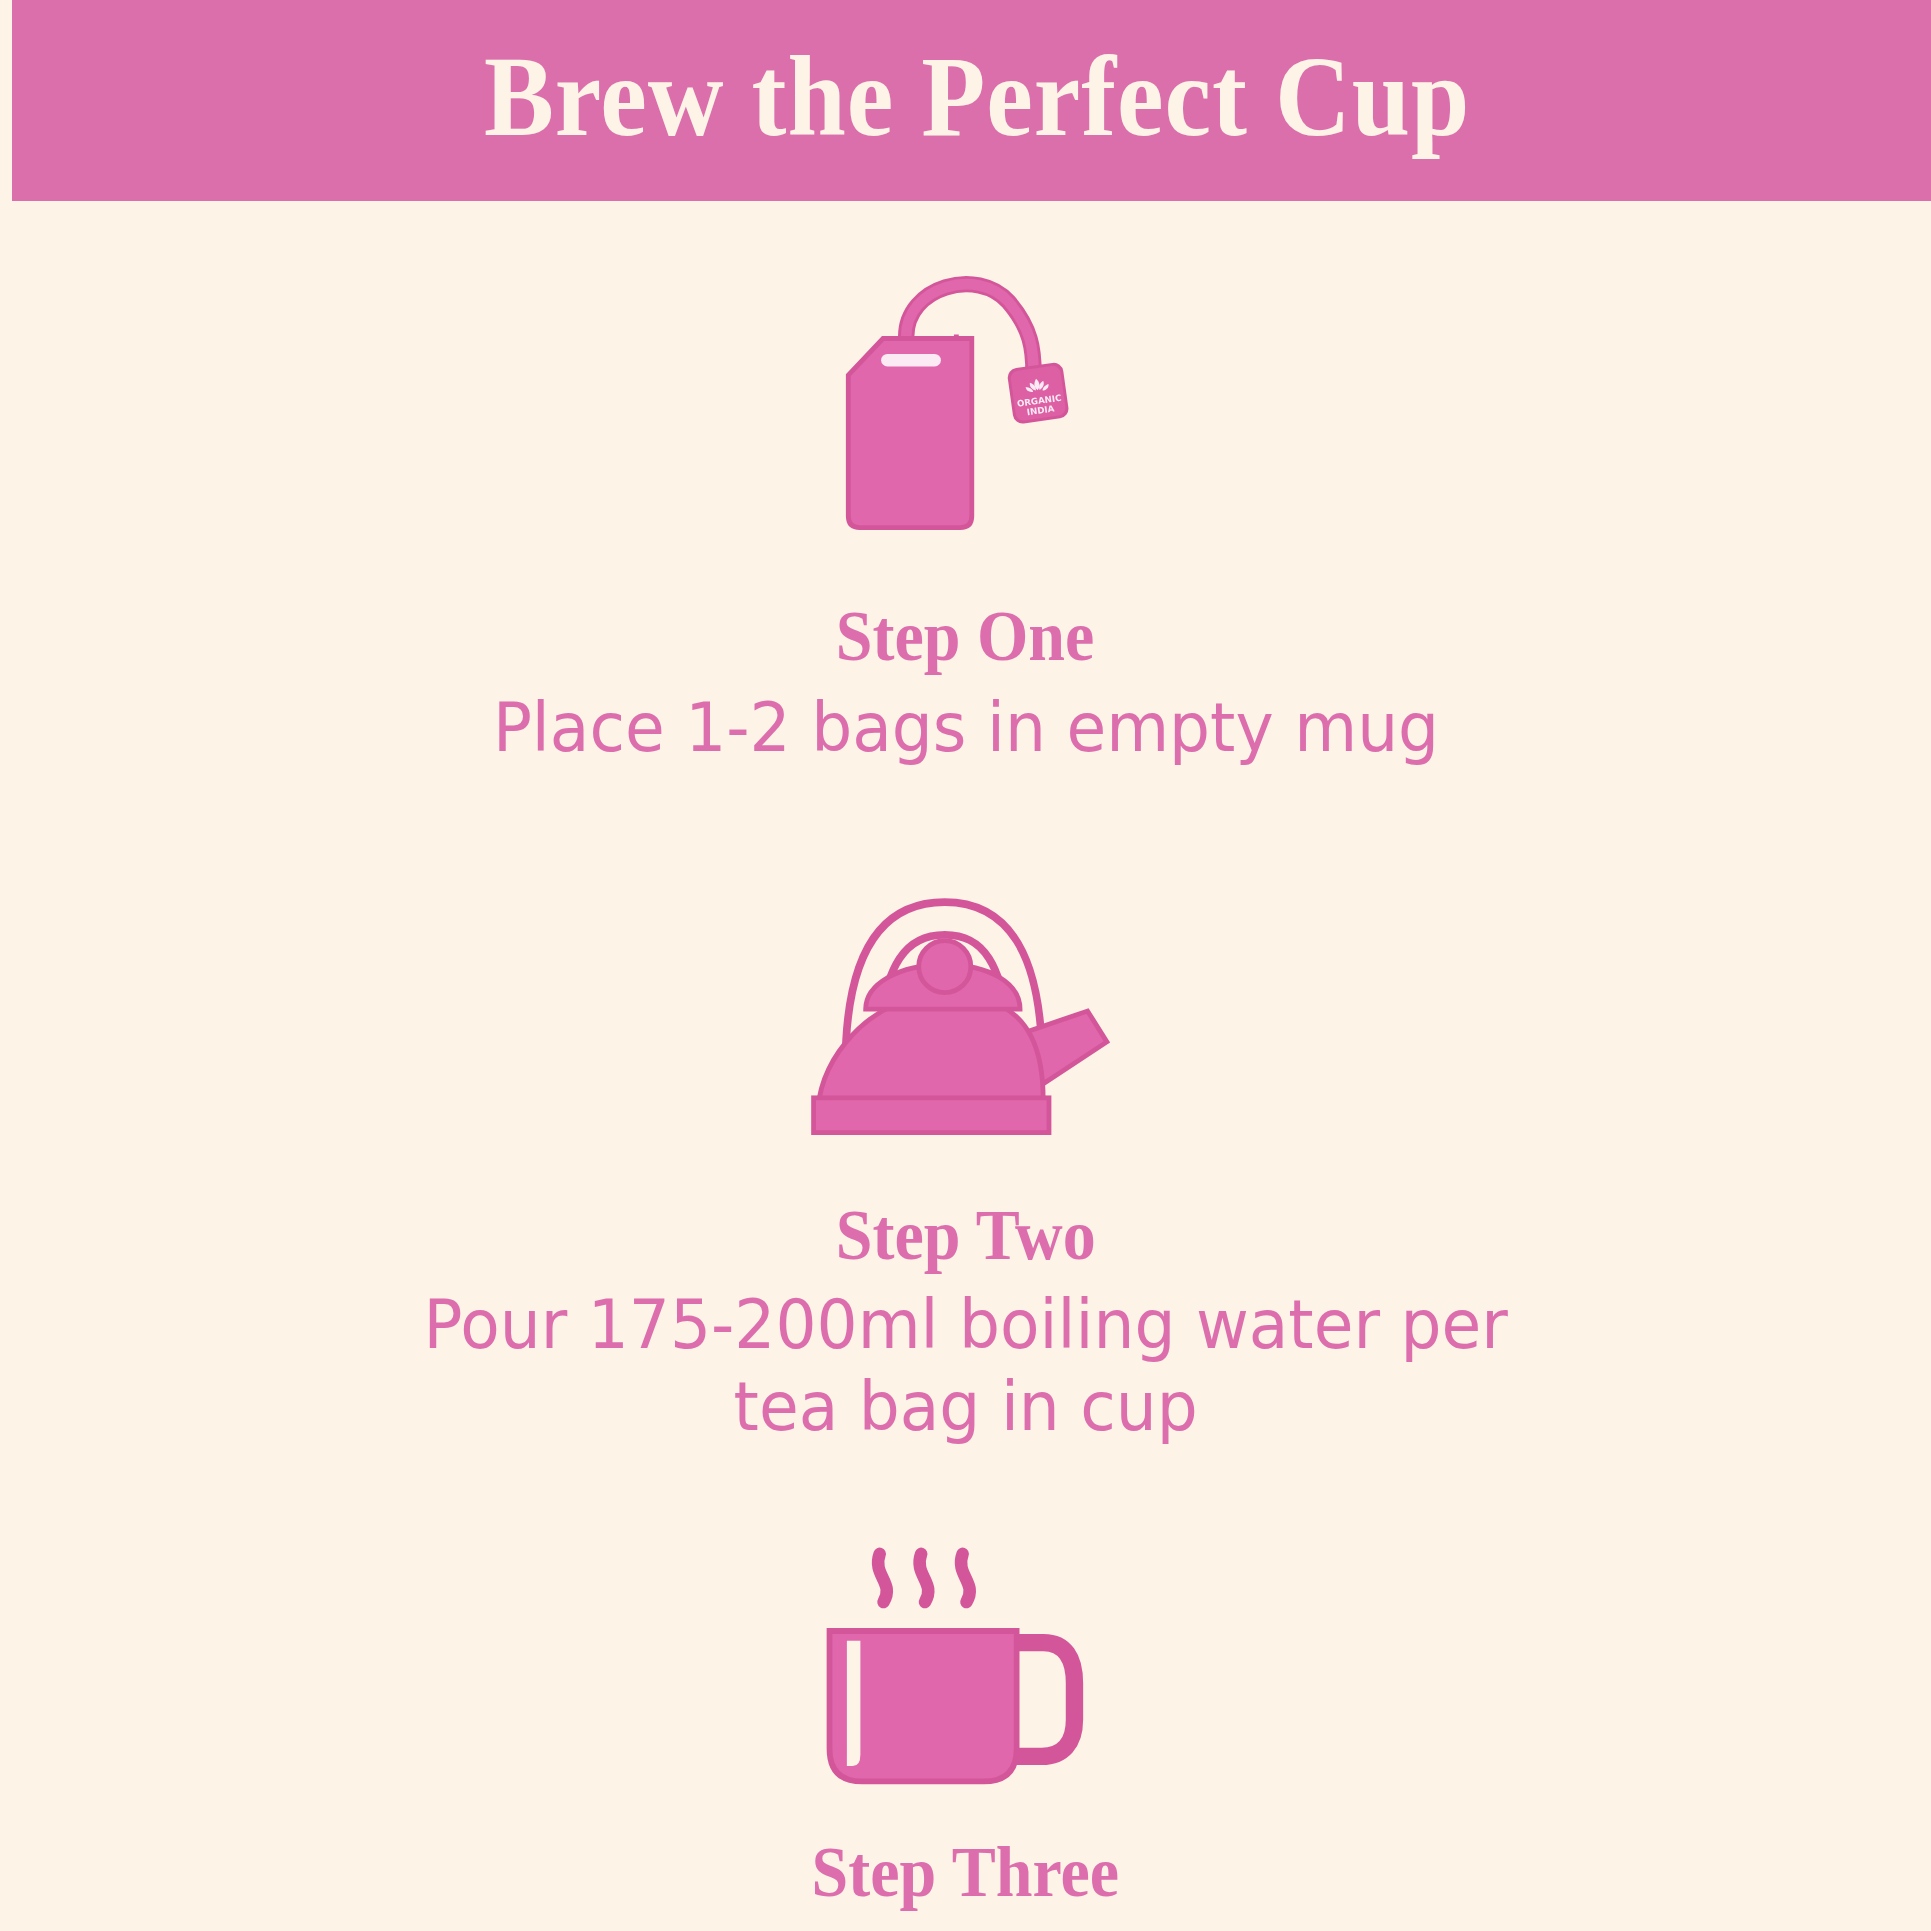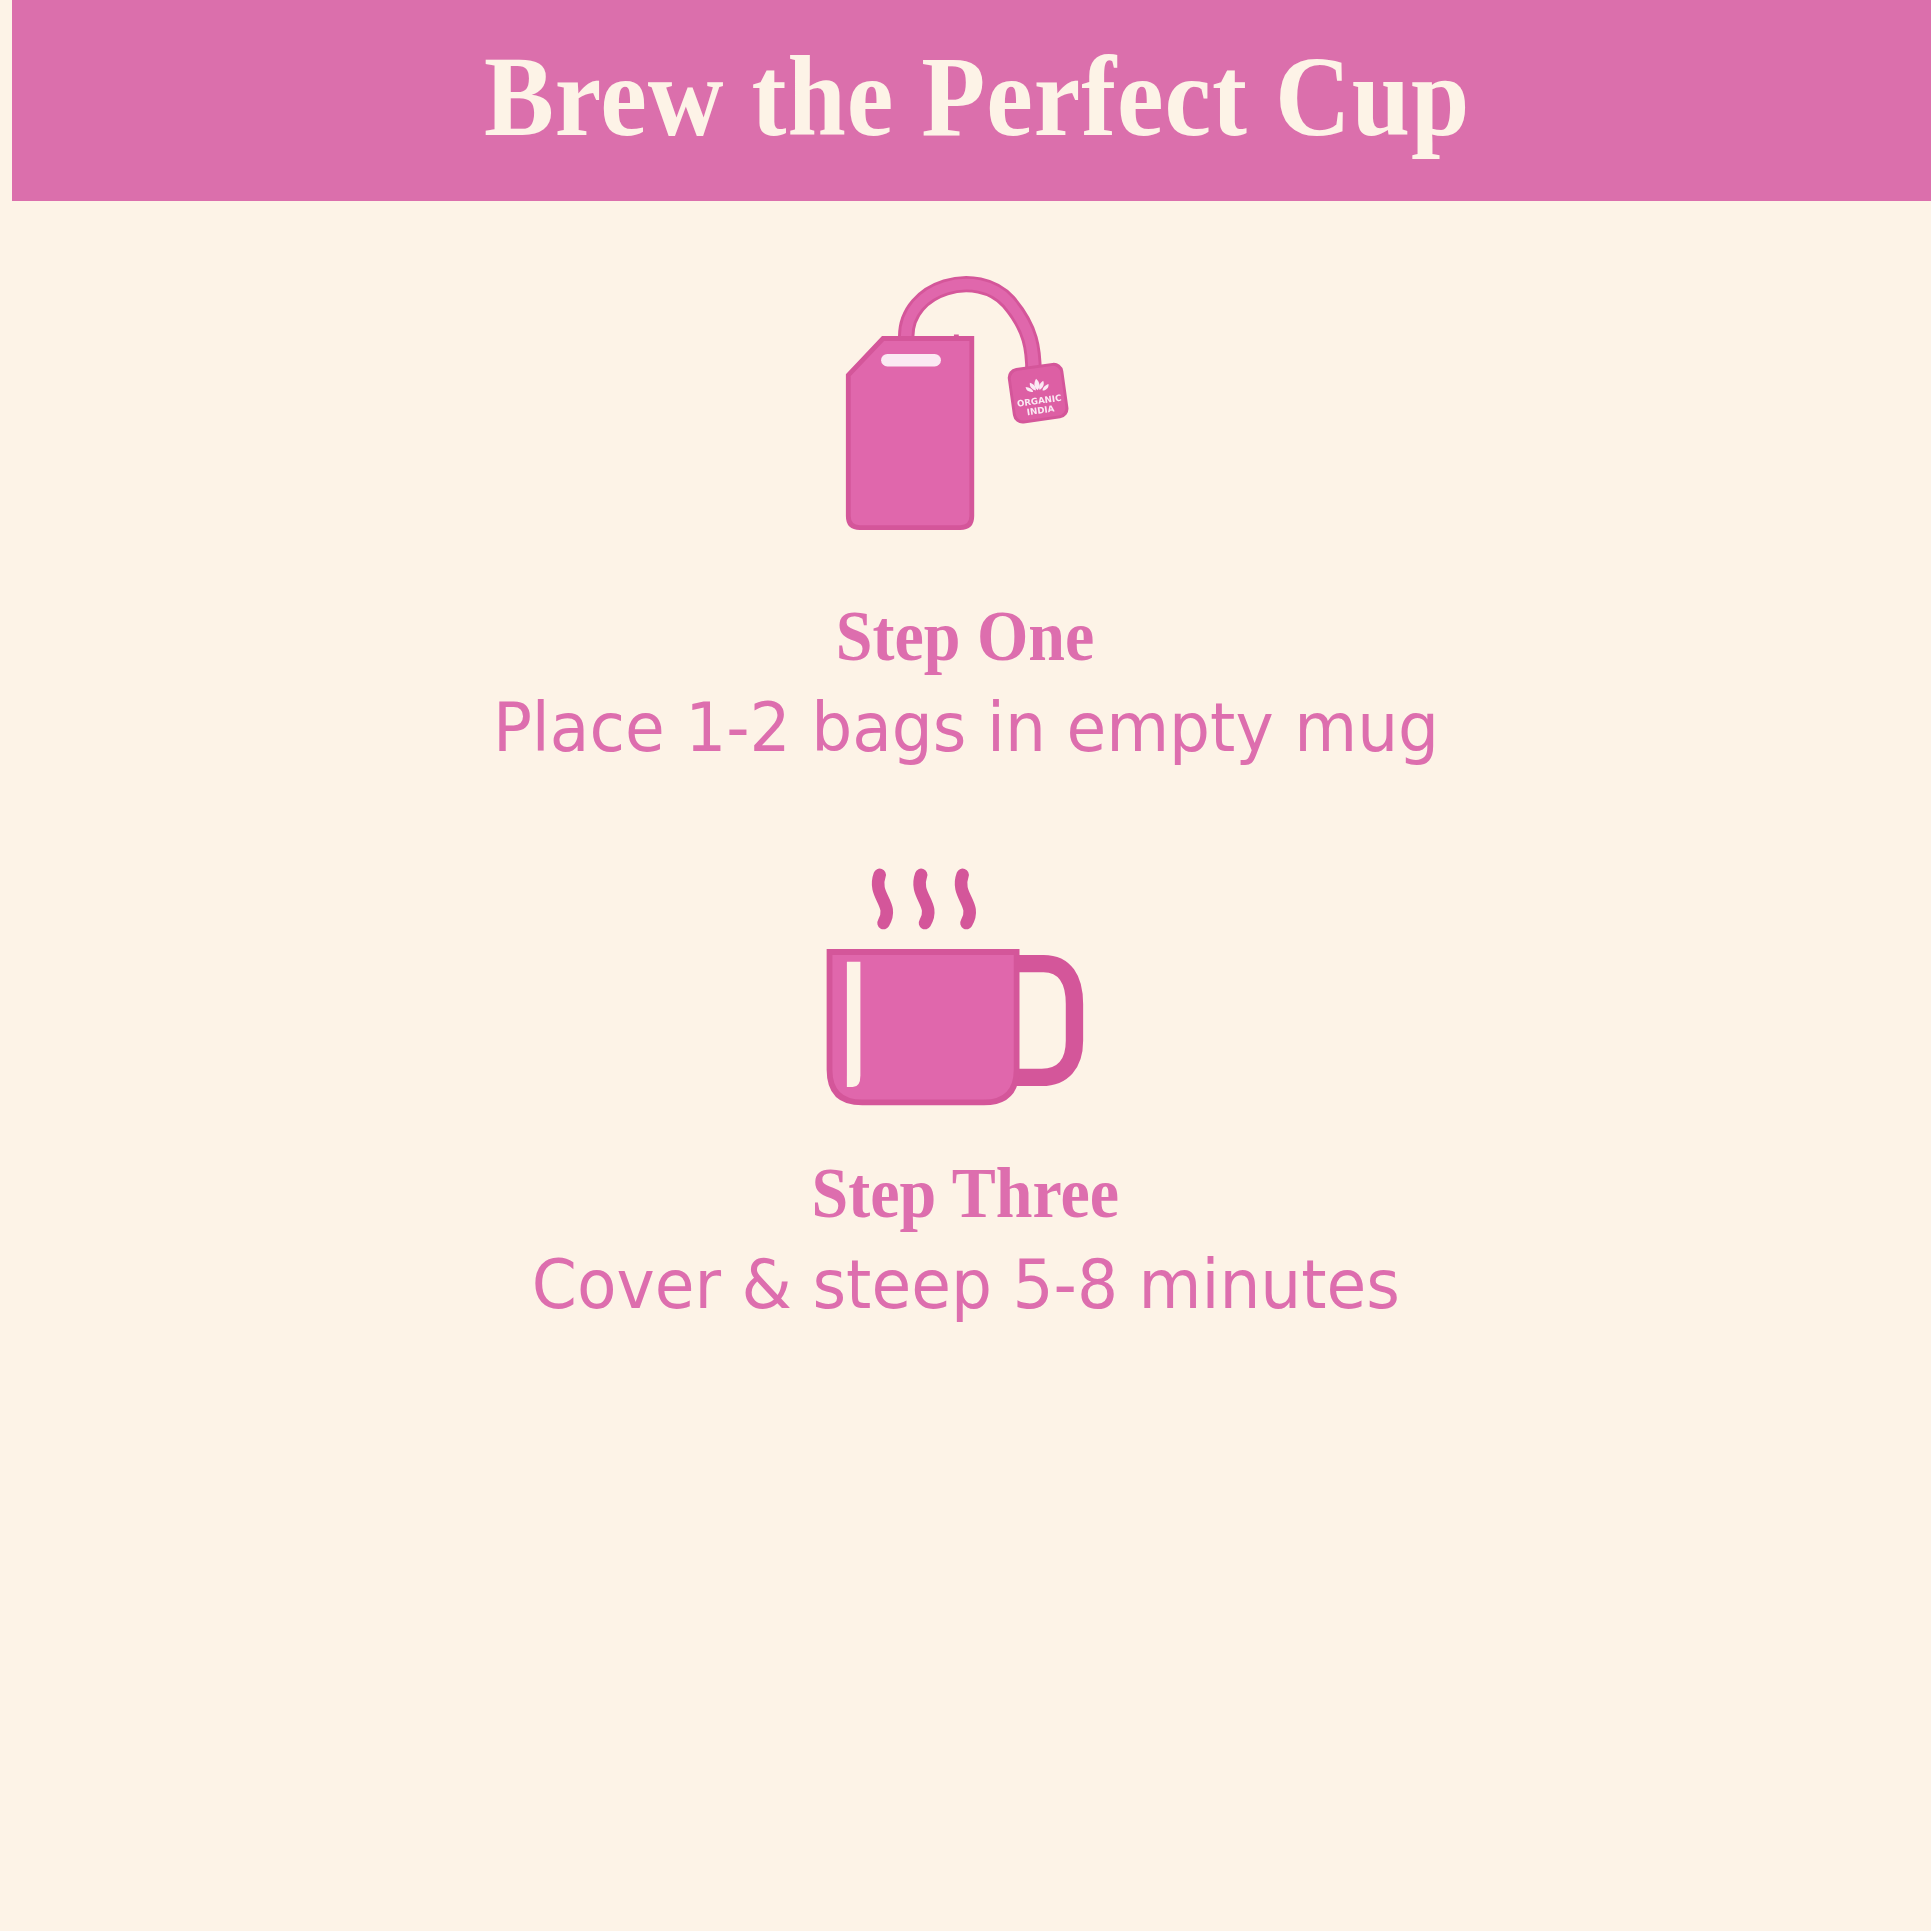--- a/index.html
+++ b/index.html
@@ -147,20 +147,42 @@
             </g>
             <text class="tagline-text" x="29" y="40" text-anchor="middle" font-size="9">ORGANIC</text>
             <text class="tagline-text" x="29" y="50" text-anchor="middle" font-size="9">INDIA</text>
           </g>
         </svg>
       </div>
       <h2 class="step-title">Step One</h2>
       <p class="step-desc">Place 1-2 bags in empty mug</p>
     </div>
 
+    <div class="step step-2">
+      <div class="icon-wrap">
+        <svg width="328" height="261" viewBox="0 0 340 270">
+
+          <path d="M62 178 C62 58 100 24 148 24 C196 24 232 58 232 178" fill="none" stroke="#D4569A" stroke-width="42" stroke-linecap="butt"></path>
+          <path d="M62 178 C62 58 100 24 148 24 C196 24 232 58 232 178" fill="none" stroke="#FDF3E7" stroke-width="26" stroke-linecap="butt"></path>
+
+          <path d="M214 148 L296 120 L316 152 L246 198 Z" fill="#E067AC" stroke="#D4569A" stroke-width="5"></path>
+
+          <path d="M16 244 L16 232 C16 172 62 122 112 108 L190 108
+                   C238 122 250 164 250 212 L250 244 Z" fill="#E067AC" stroke="#D4569A" stroke-width="5"></path>
+
+          <path d="M66 118 C66 92 100 72 148 72 C196 72 226 92 226 118 Z" fill="#E067AC" stroke="#D4569A" stroke-width="5"></path>
+
+          <circle cx="148" cy="74" r="27" fill="#E067AC" stroke="#D4569A" stroke-width="5"></circle>
+
+          <rect x="12" y="210" width="244" height="36" fill="#E067AC" stroke="#D4569A" stroke-width="5"></rect>
+        </svg>
+      </div>
+      <h2 class="step-title">Step Two</h2>
+      <p class="step-desc">Pour 175-200ml boiling water per<br>tea bag in cup</p>
+    </div>
 
     <div class="step step-3">
       <div class="icon-wrap">
         <svg width="299" height="270" viewBox="0 0 310 280">
 
           <g fill="none" stroke="#D4569A" stroke-width="13" stroke-linecap="round">
             <path d="M70 82 C82 62 58 54 66 32"></path>
             <path d="M113 82 C125 62 101 54 109 32"></path>
             <path d="M156 82 C168 62 144 54 152 32"></path>
           </g>

